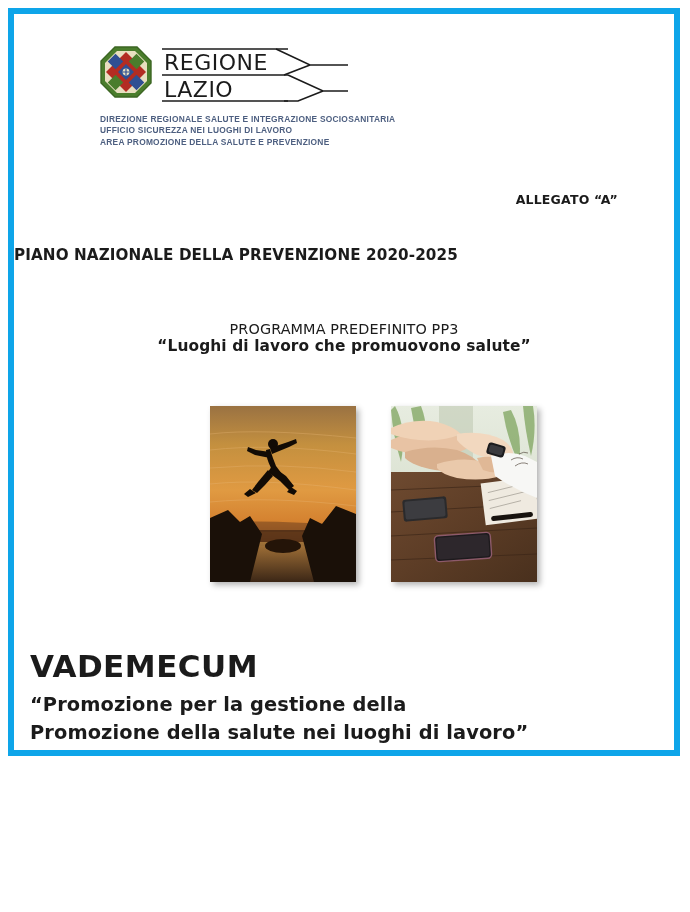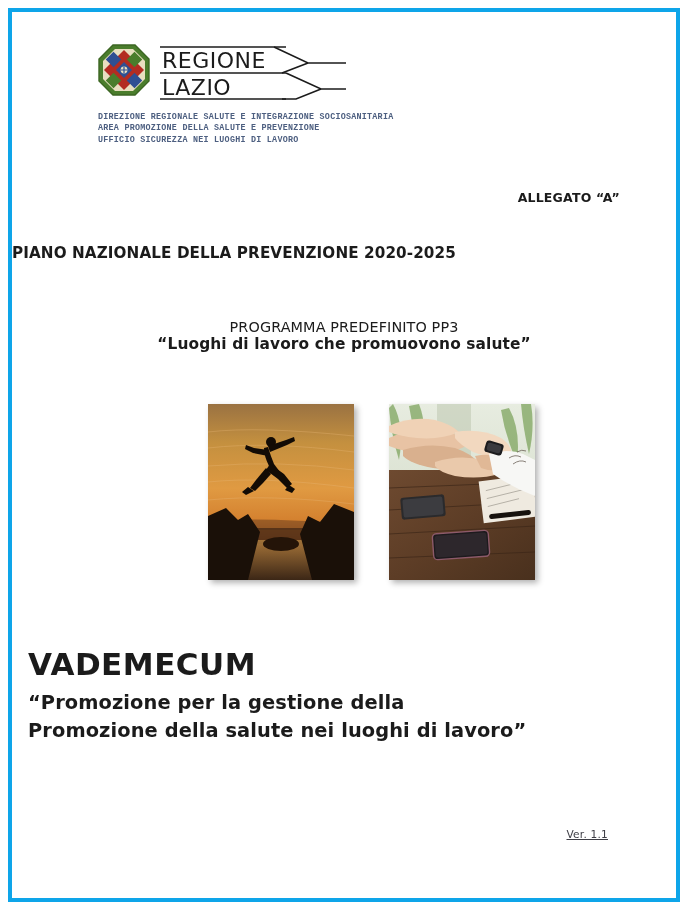--- a/index.html
+++ b/index.html
@@ -11,23 +11,23 @@
     width: 690px;
     height: 912px;
     font-family: "DejaVu Sans", sans-serif;
     overflow: hidden;
   }
   .page {
     position: absolute;
     left: 8px;
     top: 8px;
     width: 672px;
-    height: 894px;
+    height: 748px;
     background: #ffffff;
-    border: 4px solid #0ea5e9;
+    border: 6px solid #0ea5e9;
     box-sizing: border-box;
     overflow: hidden;
   }
 
   
   .header {
     position: absolute;
     left: 86px;
     top: 30px;
     width: 420px;
@@ -46,21 +46,21 @@
   }
   .wordmark {
     flex: 1 1 auto;
     padding-top: 2px;
   }
   .wordmark svg { display: block; }
 
   .dept-lines {
     margin-top: 10px;
     color: #4d5f80;
-    font-family: Liberation Mono, monospace;
+    font-family: Liberation Sans, sans-serif;
     font-size: 8.4px;
     font-weight: 700;
     letter-spacing: 0.25px;
     line-height: 11.4px;
   }
   .dept-lines div { white-space: nowrap; }
 
   
   .allegato {
     position: absolute;
@@ -196,22 +196,22 @@
           <path d="M116 3 L150 19 L188 19" fill="none" stroke="#1b1b1b" stroke-width="1.6"></path>
           <path d="M150 19 L124 29 L124 29" fill="none" stroke="#1b1b1b" stroke-width="1.6"></path>
           <path d="M128 29 L163 45 L188 45" fill="none" stroke="#1b1b1b" stroke-width="1.6"></path>
           <path d="M163 45 L138 55 L124 55" fill="none" stroke="#1b1b1b" stroke-width="1.6"></path>
         </svg>
       </div>
     </div>
 
     <div class="dept-lines">
       <div>DIREZIONE REGIONALE SALUTE E INTEGRAZIONE SOCIOSANITARIA</div>
+      <div>UFFICIO SICUREZZA NEI LUOGHI DI LAVORO</div>
       <div>AREA PROMOZIONE DELLA SALUTE E PREVENZIONE</div>
-      <div>UFFICIO SICUREZZA NEI LUOGHI DI LAVORO</div>
     </div>
   </div>
 
   <div class="allegato">ALLEGATO “A”</div>
 
   <div class="pnp-title">PIANO NAZIONALE DELLA PREVENZIONE 2020-2025</div>
 
   <div class="program-block">
     <div class="program-line1">PROGRAMMA PREDEFINITO PP3</div>
     <div class="program-line2">“Luoghi di lavoro che promuovono salute”</div>

